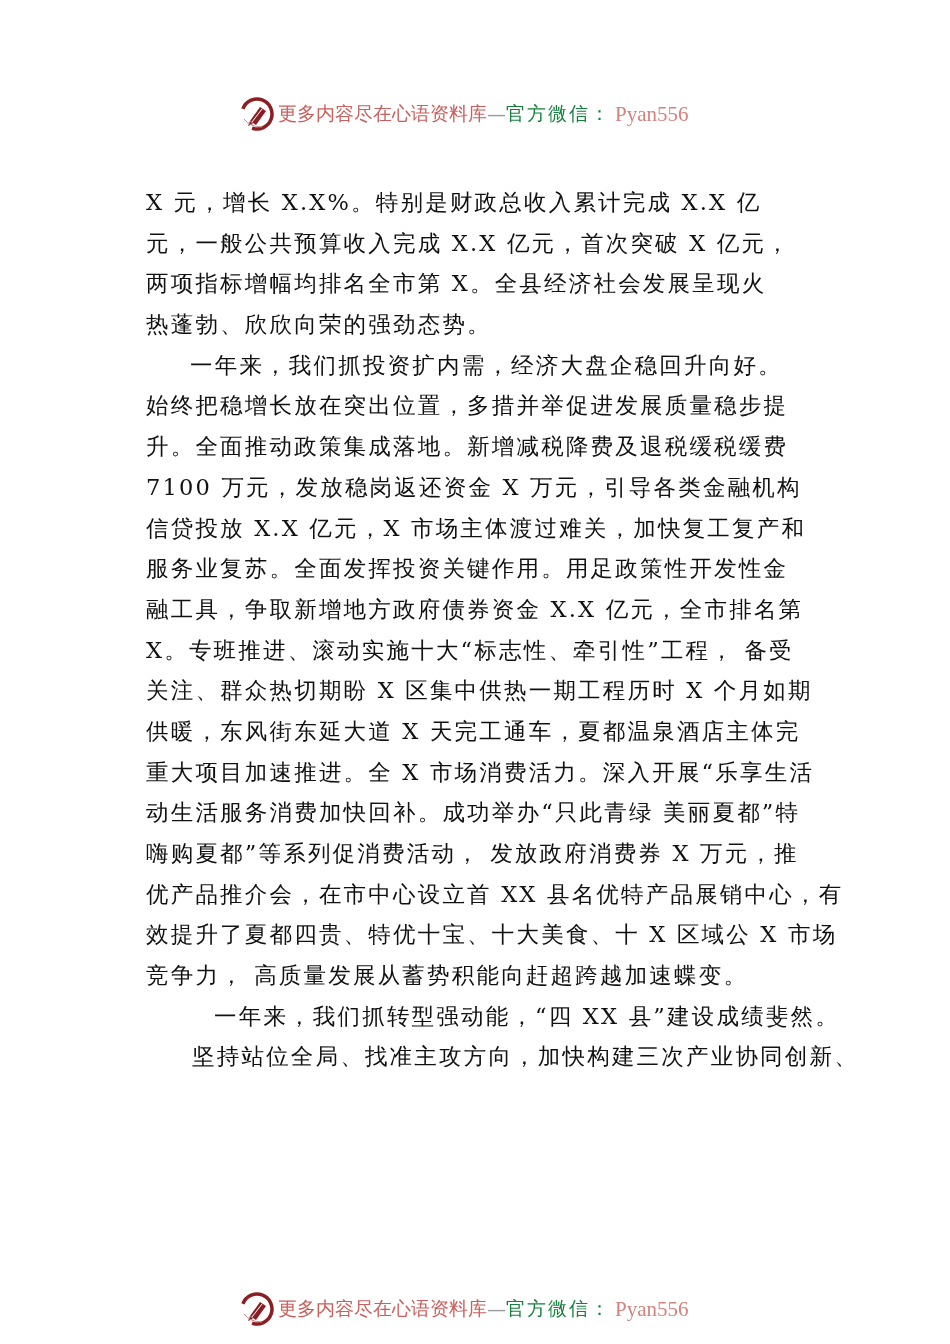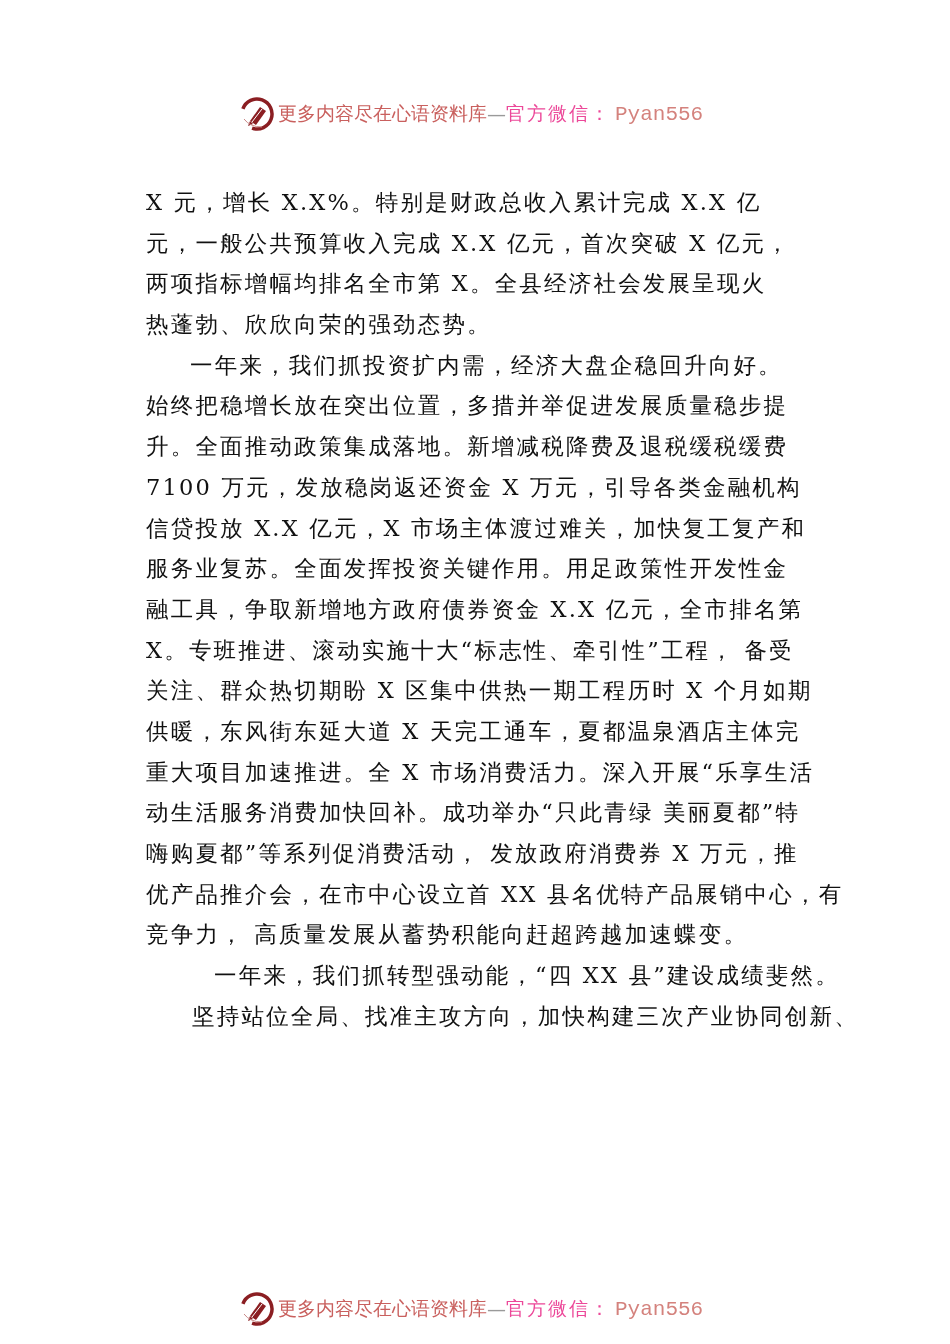--- a/index.html
+++ b/index.html
@@ -38,25 +38,25 @@
       letter-spacing: 0px;
     }
     .wm-dash {
       color: #9a9a9a;
       font-size: 19px;
       font-family: "DejaVu Sans", sans-serif;
     }
     .wm-label {
       font-family: Liberation Sans, sans-serif;
       font-size: 19px;
-      color: #ec4899;
+      color: #15803d;
       letter-spacing: 2px;
     }
     .wm-id {
-      font-family: Liberation Mono, monospace;
+      font-family: Liberation Serif, serif;
       font-size: 21px;
       color: #d4827d;
       margin-left: 4px;
     }
     .content {
       position: absolute;
       left: 146px;
       top: 150px;
       width: 670px;
       margin-top: 32px;
@@ -103,20 +103,21 @@
   <div class="line">信贷投放 X.X 亿元，X 市场主体渡过难关，加快复工复产和</div>
   <div class="line">服务业复苏。全面发挥投资关键作用。用足政策性开发性金</div>
   <div class="line">融工具，争取新增地方政府债券资金 X.X 亿元，全市排名第</div>
   <div class="line">X。专班推进、滚动实施十大“标志性、牵引性”工程， 备受</div>
   <div class="line">关注、群众热切期盼 X 区集中供热一期工程历时 X 个月如期</div>
   <div class="line">供暖，东风街东延大道 X 天完工通车，夏都温泉酒店主体完</div>
   <div class="line">重大项目加速推进。全 X 市场消费活力。深入开展“乐享生活</div>
   <div class="line">动生活服务消费加快回补。成功举办“只此青绿 美丽夏都”特</div>
   <div class="line">嗨购夏都”等系列促消费活动， 发放政府消费券 X 万元，推</div>
   <div class="line">优产品推介会，在市中心设立首 XX 县名优特产品展销中心，有</div>
+  <div class="line">效提升了夏都四贵、特优十宝、十大美食、十 X 区域公 X 市场</div>
   <div class="line">竞争力， 高质量发展从蓄势积能向赶超跨越加速蝶变。</div>
   <div class="line indent2">一年来，我们抓转型强动能，“四 XX 县”建设成绩斐然。</div>
   <div class="line indent3">坚持站位全局、找准主攻方向，加快构建三次产业协同创新、</div>
 </div>
 
 <div class="watermark bottom">
   <span class="wm-logo">
     <svg width="34" height="34" viewBox="0 0 34 34">
       <circle cx="17" cy="17" r="15" fill="none" stroke="#8b1e22" stroke-width="3.5" stroke-dasharray="70 25" transform="rotate(200 17 17)"></circle>
       <path d="M10 24 L20 10 L26 14 L16 28 Z" fill="#8b1e22"></path>

